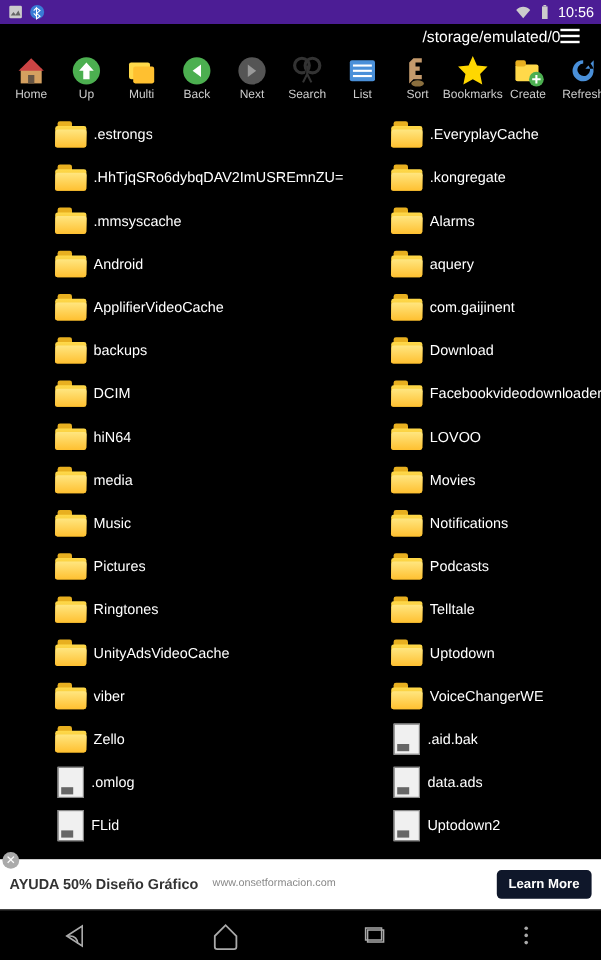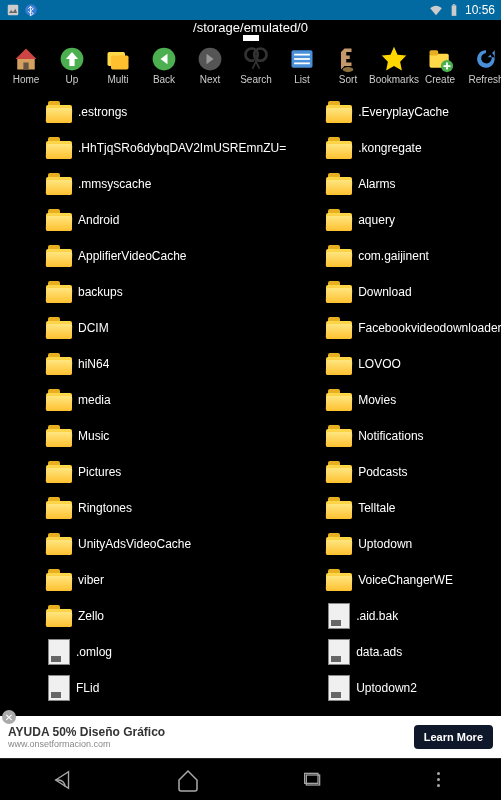--- a/index.html
+++ b/index.html
@@ -1,44 +1,44 @@
 <!DOCTYPE html>
 <html><head>
 <meta charset="utf-8">
 <style>
 * { margin: 0; padding: 0; box-sizing: border-box; }
 body { width: 501px; height: 800px; background: #000; font-family: Arial, sans-serif; color: #fff; overflow: hidden; position: relative; }
 
-.status-bar { height: 20px; background: #0369a1; display: flex; align-items: center; justify-content: space-between; padding: 0 6px; font-size: 12px; }
+.status-bar { height: 20px; background: #4c1d95; display: flex; align-items: center; justify-content: space-between; padding: 0 6px; font-size: 12px; }
 .status-left { display: flex; gap: 4px; }
 .status-right { display: flex; align-items: center; gap: 4px; }
 .status-icon { width: 14px; height: 14px; }
 
-.path-bar { height: 20px; display: flex; align-items: center; padding: 0 8px; font-size: 13px; justify-content: flex-start; flex-direction: column; }
+.path-bar { height: 20px; display: flex; align-items: center; padding: 0 18px; font-size: 13px; justify-content: flex-end; }
 .menu-lines { width: 16px; height: 12px; display: flex; flex-direction: column; justify-content: space-between; }
 .menu-lines div { height: 2px; background: #fff; }
 
 .toolbar { height: 50px; display: flex; align-items: center; gap: 2px; padding: 2px 4px; overflow: hidden; }
 .toolbar-item { display: flex; flex-direction: column; align-items: center; gap: 1px; min-width: 44px; cursor: pointer; }
 .toolbar-icon { width: 28px; height: 28px; display: flex; align-items: center; justify-content: center; }
 .toolbar-label { font-size: 10px; color: #ccc; white-space: nowrap; }
 
 .file-grid { height: 650px; display: grid; grid-template-columns: 1fr 1fr; padding: 4px 6px; gap: 0; overflow: hidden; }
 .file-col { display: flex; flex-direction: column; }
 .file-item { display: flex; align-items: center; gap: 6px; height: 36px; cursor: pointer; padding-left: 40px; }
 .folder-icon { width: 26px; height: 22px; position: relative; flex-shrink: 0; }
 .folder-back { position: absolute; width: 26px; height: 18px; bottom: 0; background: linear-gradient(180deg, #ffd94a 0%, #e8b020 100%); border-radius: 2px; }
 .folder-tab { position: absolute; width: 12px; height: 6px; top: 0; left: 2px; background: #e8b020; border-radius: 2px 2px 0 0; }
 .folder-front { position: absolute; width: 26px; height: 15px; bottom: 0; background: linear-gradient(180deg, #ffe680 0%, #ffc030 100%); border-radius: 2px; transform: skewX(-2deg); }
 .file-doc { width: 22px; height: 26px; background: #f0f0f0; border: 1px solid #888; position: relative; flex-shrink: 0; margin-left: 2px; }
 .file-doc::before { content: ''; position: absolute; bottom: 2px; left: 2px; width: 10px; height: 6px; background: #666; }
 .file-name { font-size: 12px; color: #fff; white-space: nowrap; overflow: hidden; text-overflow: ellipsis; }
 
 .ad-bar { position: absolute; bottom: 42px; left: 0; right: 0; height: 42px; background: #fff; display: flex; align-items: center; justify-content: space-between; padding: 4px 8px; }
-.ad-text { display: flex; flex-direction: column; }
+.ad-text { display: flex; flex-direction: row; gap: 12px; }
 .ad-title { font-size: 12px; color: #333; font-weight: bold; }
 .ad-url { font-size: 9px; color: #888; }
 .ad-btn { background: #0f172a; color: #fff; padding: 6px 10px; border-radius: 4px; font-size: 11px; font-weight: bold; cursor: pointer; }
 .ad-close { position: absolute; top: -6px; left: 2px; width: 14px; height: 14px; background: #aaa; border-radius: 50%; color: #fff; font-size: 10px; display: flex; align-items: center; justify-content: center; cursor: pointer; }
 
 .nav-bar { position: absolute; bottom: 0; left: 0; right: 0; height: 42px; background: #000; display: flex; align-items: center; justify-content: space-around; border-top: 1px solid #222; }
 .nav-btn { width: 50px; height: 30px; display: flex; align-items: center; justify-content: center; cursor: pointer; }
 .nav-dots { display: flex; flex-direction: column; gap: 3px; }
 .nav-dots div { width: 3px; height: 3px; background: #aaa; border-radius: 50%; }
 </style>

